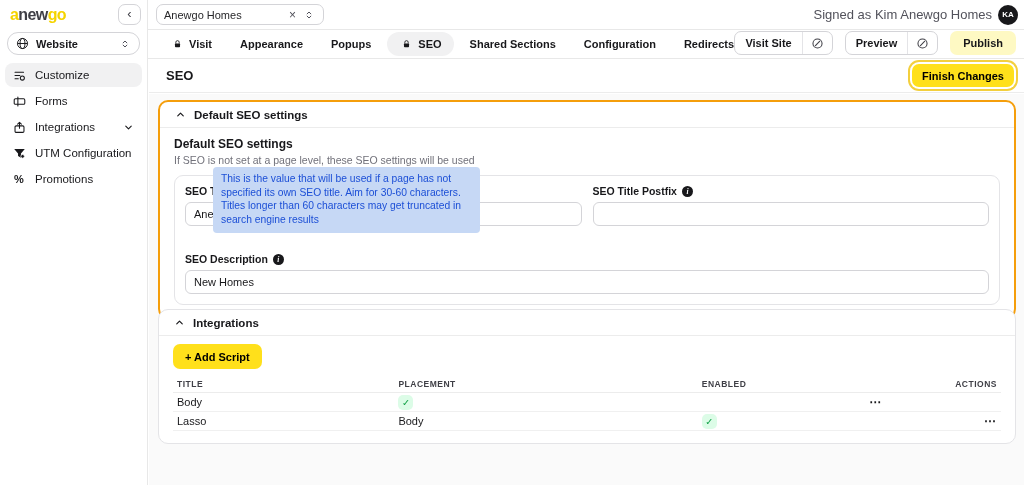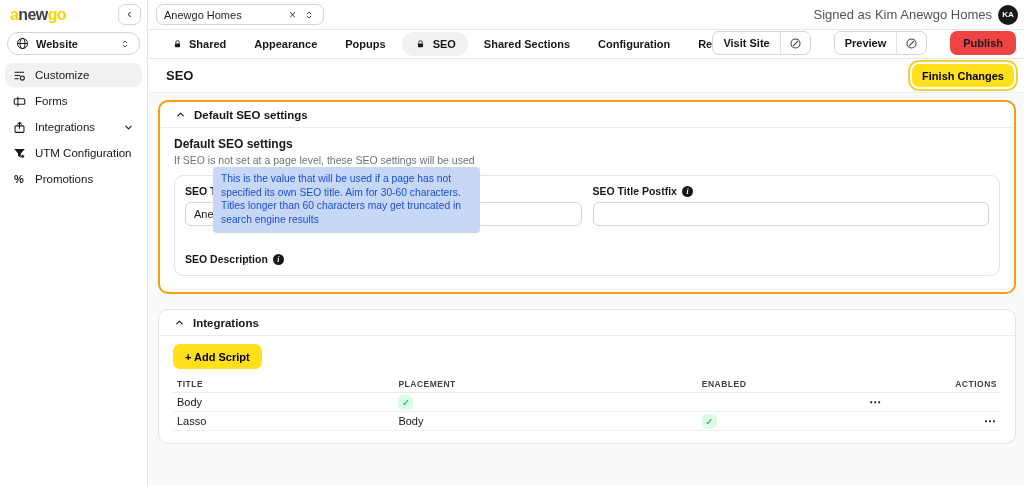--- a/index.html
+++ b/index.html
@@ -30,26 +30,26 @@
   .site-select .grow { flex:1; }
   .site-select .clear { color:#52525b; font-size:12px; margin-right:6px; cursor:pointer; }
   .signed { position:absolute; right:6px; top:0; height:29px; display:flex; align-items:center; gap:6px; z-index:4; }
   .signed-text { font-size:13px; color:#52525b; }
   .avatar { width:20px; height:20px; border-radius:50%; background:#18181b; color:#fff; font-size:8px; font-weight:bold; display:flex; align-items:center; justify-content:center; cursor:pointer; }
 
   
   .tabs { position:absolute; left:158px; top:31px; height:25px; display:flex; align-items:center; gap:4px; z-index:4; }
   .tab { display:flex; align-items:center; gap:5px; padding:5px 12px; font-size:11px; font-weight:600; border-radius:14px; cursor:pointer; white-space:nowrap; color:#18181b; }
   .tab.active { background:#f1f1f2; }
-  .actions { position:absolute; right:8px; top:31px; display:flex; align-items:center; gap:23px; z-index:4; }
+  .actions { position:absolute; right:8px; top:31px; display:flex; align-items:center; gap:12px; z-index:4; }
   .split-btn { display:flex; align-items:stretch; border:1px solid #d4d4d8; border-radius:7px; overflow:hidden; background:#fff; height:24px; }
   .split-btn .lbl { display:flex; align-items:center; padding:0 10px; font-size:11px; font-weight:600; cursor:pointer; }
   .split-btn .sep { width:1px; background:#e4e4e7; }
   .split-btn .ico { display:flex; align-items:center; padding:0 8px; cursor:pointer; }
-  .btn-yellow { background:#ef4444; color:#18181b; border:none; border-radius:7px; font-size:11px; font-weight:700; padding:0 13px; height:24px; cursor:pointer; font-family:inherit; }
+  .btn-yellow { background:#fef9c3; color:#18181b; border:none; border-radius:7px; font-size:11px; font-weight:700; padding:0 13px; height:24px; cursor:pointer; font-family:inherit; }
 
   
   .titlebar { position:absolute; left:149px; top:59px; width:875px; height:34px; background:#fff; border-bottom:1px solid #ececec; display:flex; align-items:center; justify-content:space-between; padding:0 10px 0 17px; z-index:2; }
   .page-title { font-size:13px; font-weight:700; }
   .finish-btn { background:#ffe01b; border:none; border-radius:7px; height:23px; padding:0 10px; font-size:11px; font-weight:700; cursor:pointer; font-family:inherit; box-shadow:0 0 0 2px #fff, 0 0 0 4px #f3cf3d; }
 
   
   .content-bg { position:absolute; left:149px; top:94px; width:875px; height:391px; background:#fafafa; z-index:1; }
   .card { position:absolute; left:158px; width:858px; background:#fff; border-radius:10px; z-index:2; }
   .card-head { display:flex; align-items:center; gap:7px; padding:0 13px; height:26px; border-bottom:1px solid #ececec; font-size:11.5px; font-weight:700; cursor:pointer; }
@@ -178,21 +178,21 @@
   </div>
 
   <div class="tabs">
     <div class="tab">
       <span class="icon-box">
         <svg width="9" height="10" viewBox="0 0 16 16">
             <path d="M5 7.5V5a3 3 0 0 1 6 0v2.5" fill="none" stroke="#18181b" stroke-width="1.5"></path>
             <rect x="3.5" y="7" width="9" height="6.8" rx="1.4" fill="#18181b"></rect>
           </svg>
       </span>
-      <span>Shared</span>
+      <span>Visit</span>
     </div>
     <div class="tab">
         <span>Appearance</span>
       </div>
     <div class="tab">
         <span>Popups</span>
       </div>
     <div class="tab active">
       <span class="icon-box">
         <svg width="9" height="10" viewBox="0 0 16 16">
@@ -271,20 +271,21 @@
               <span class="info-dot">i</span>
             </div>
             <input class="text-input" value="" style="">
           </div>
         </div>
         <div class="field field-desc">
           <div class="field-label">
             <span>SEO Description</span>
             <span class="info-dot">i</span>
           </div>
+          <input class="text-input" value="New Homes" style="">
         </div>
       </div>
     </div>
   </section>
 
   <div class="tooltip">This is the value that will be used if a page has not specified its own SEO title. Aim for 30-60 characters. Titles longer than 60 characters may get truncated in search engine results</div>
 
   <section class="card card-int">
     <div class="card-head">
       <span class="icon-box">

